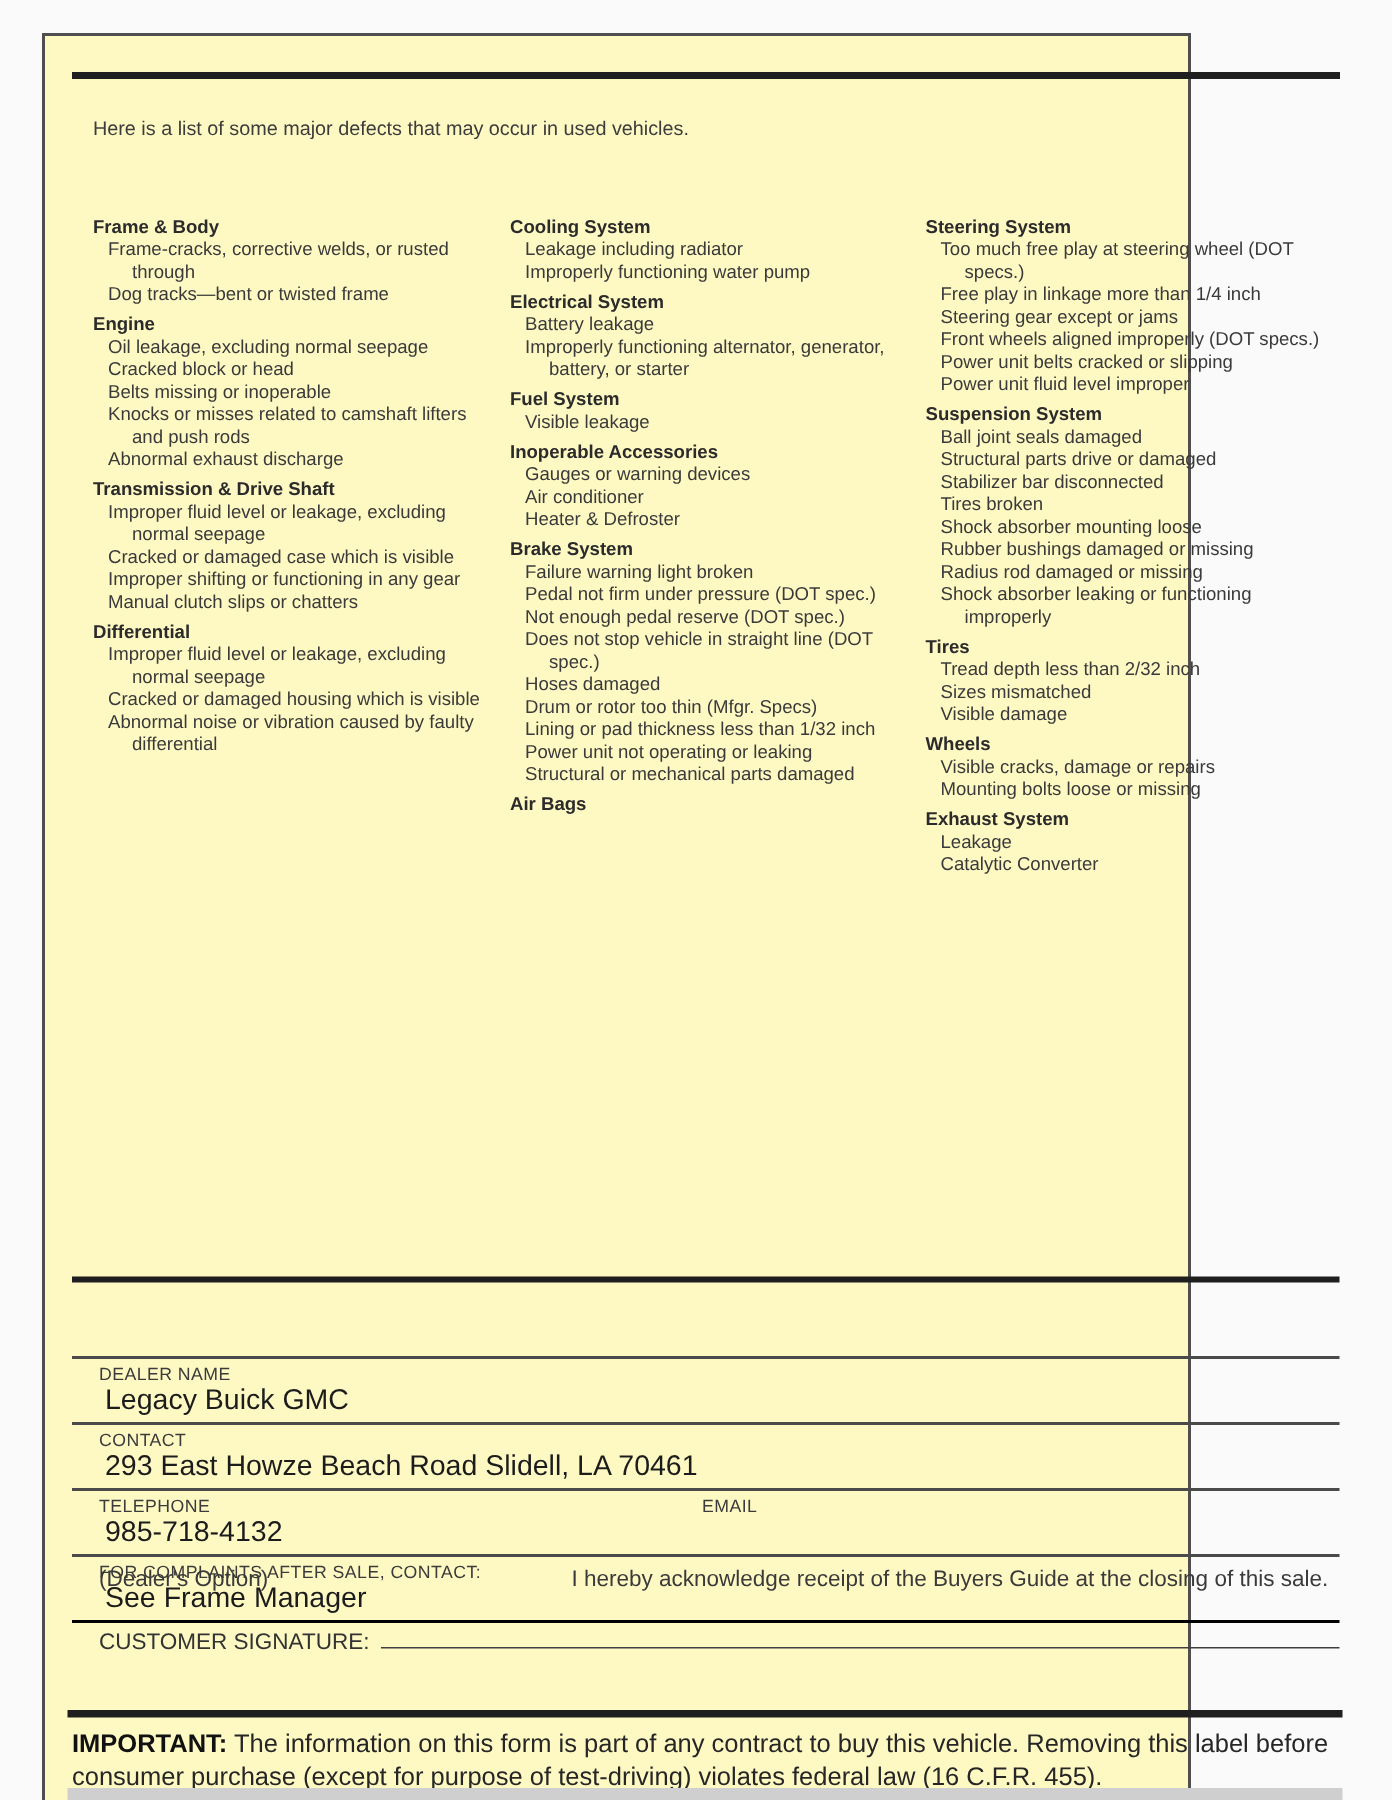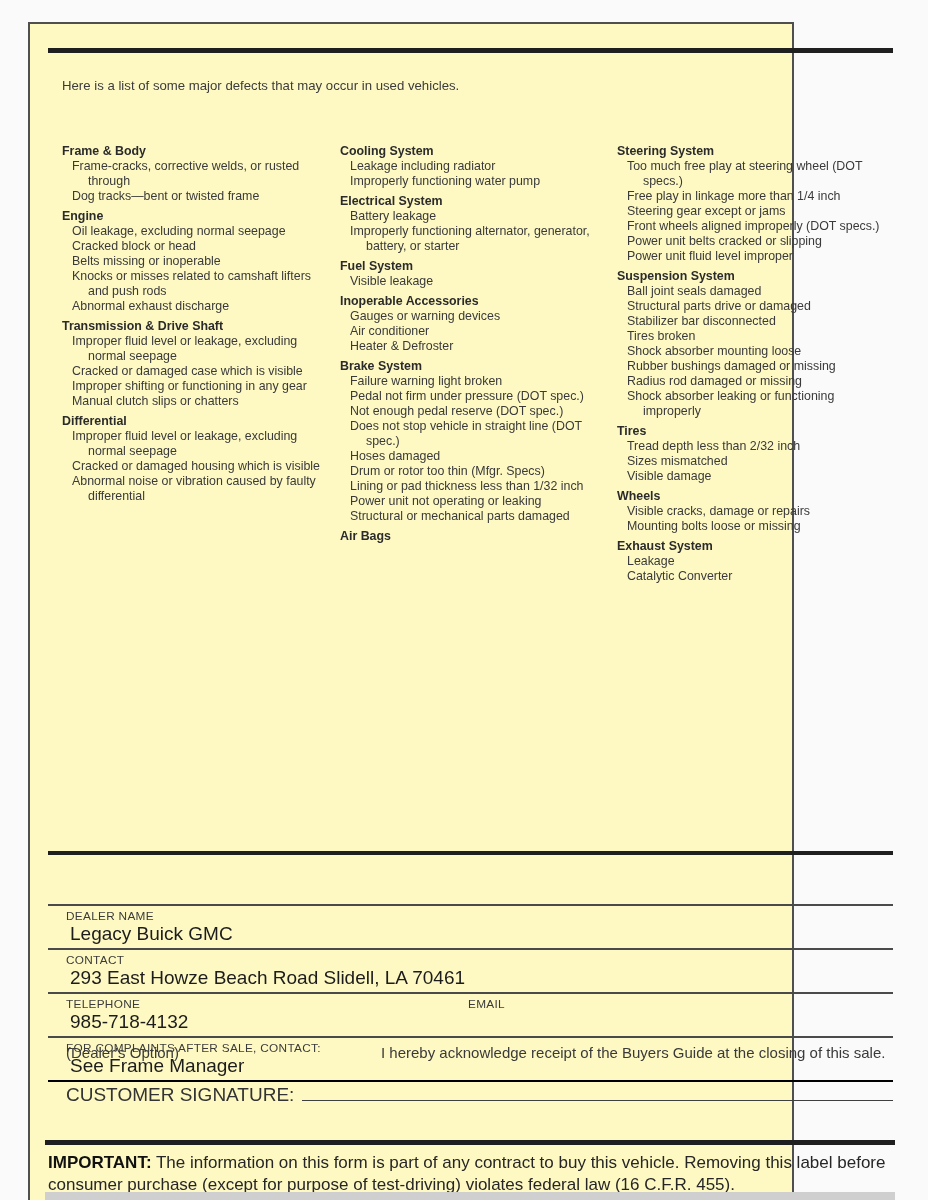--- a/index.html
+++ b/index.html
@@ -83,21 +83,21 @@
     left: 22px; top: 17px;
     font-size: 19px;
     color: #1c1c1c;
   }
 
   .signature-row {
     position: absolute;
     left: 36px; top: 1060px; width: 827px;
     display: flex;
     align-items: baseline;
-    font-size: 19px;
+    font-size: 15px;
     color: #333;
   }
   .signature-line {
     flex: 1;
     margin-left: 8px;
     border-bottom: 1.8px solid #3f3f3f;
     height: 14px;
   }
   .signature-sub {
     position: absolute;

